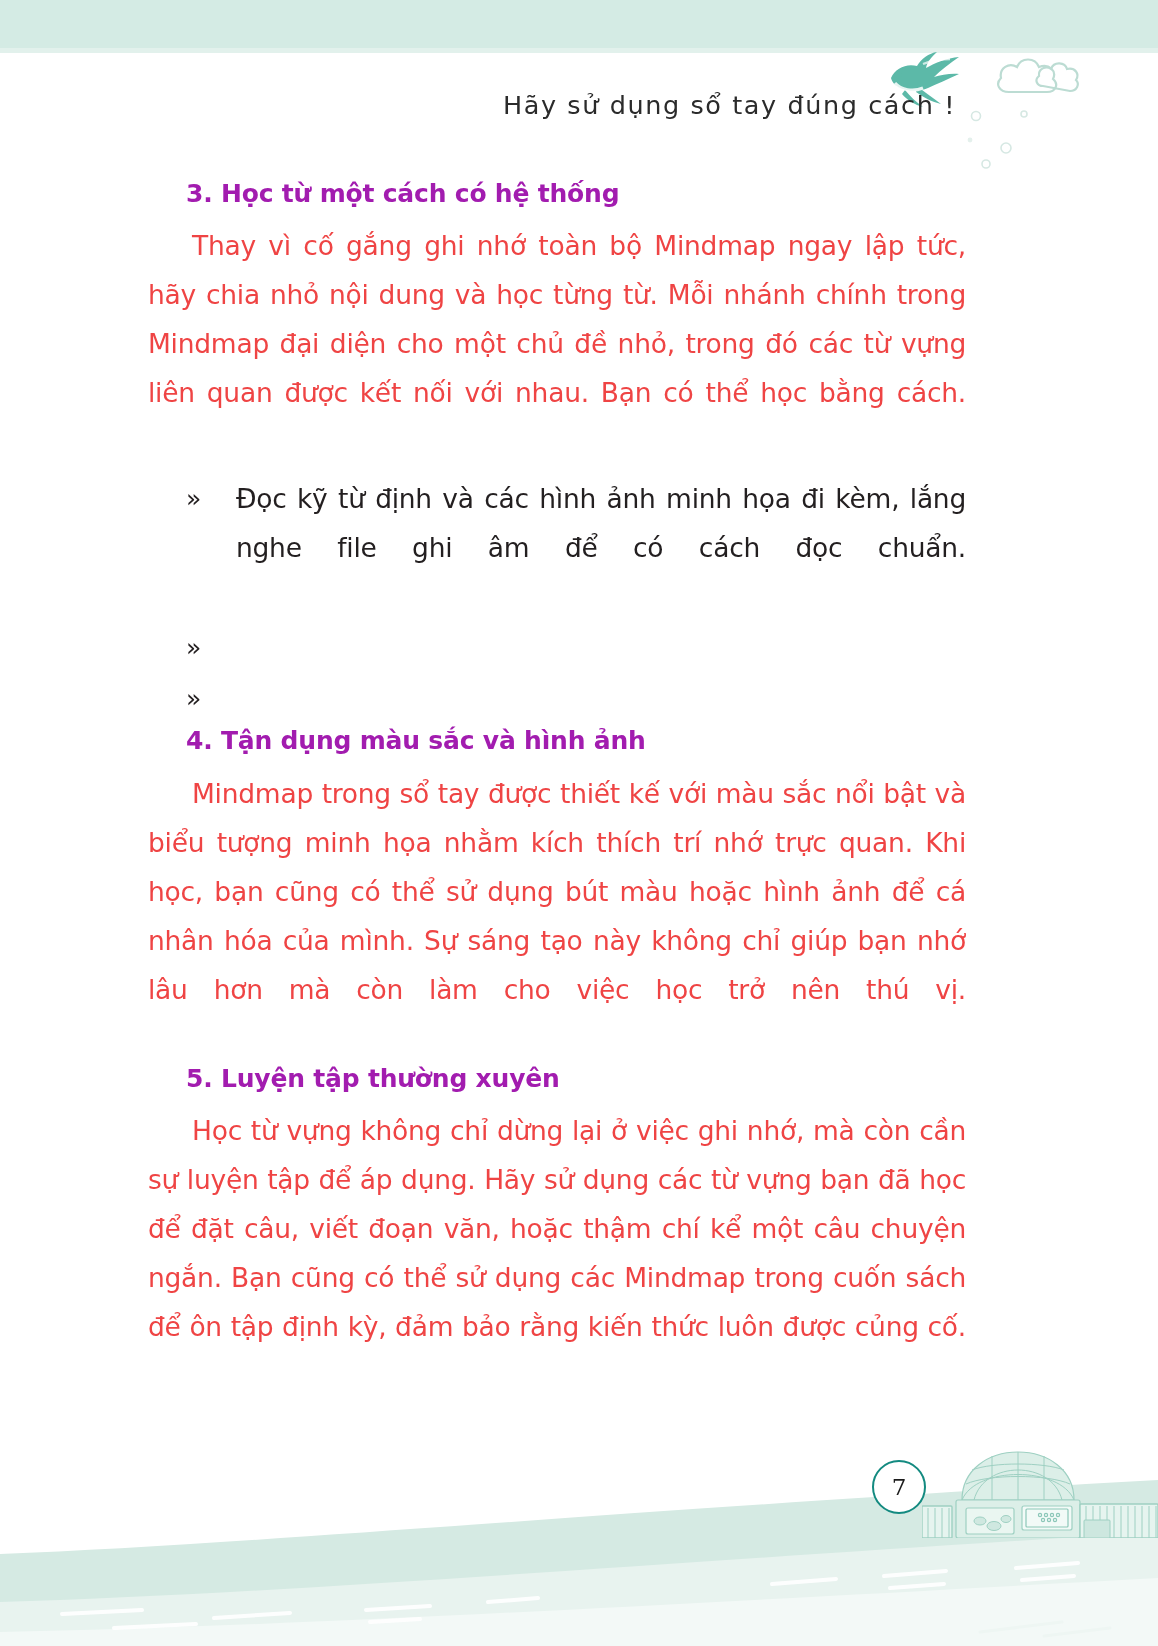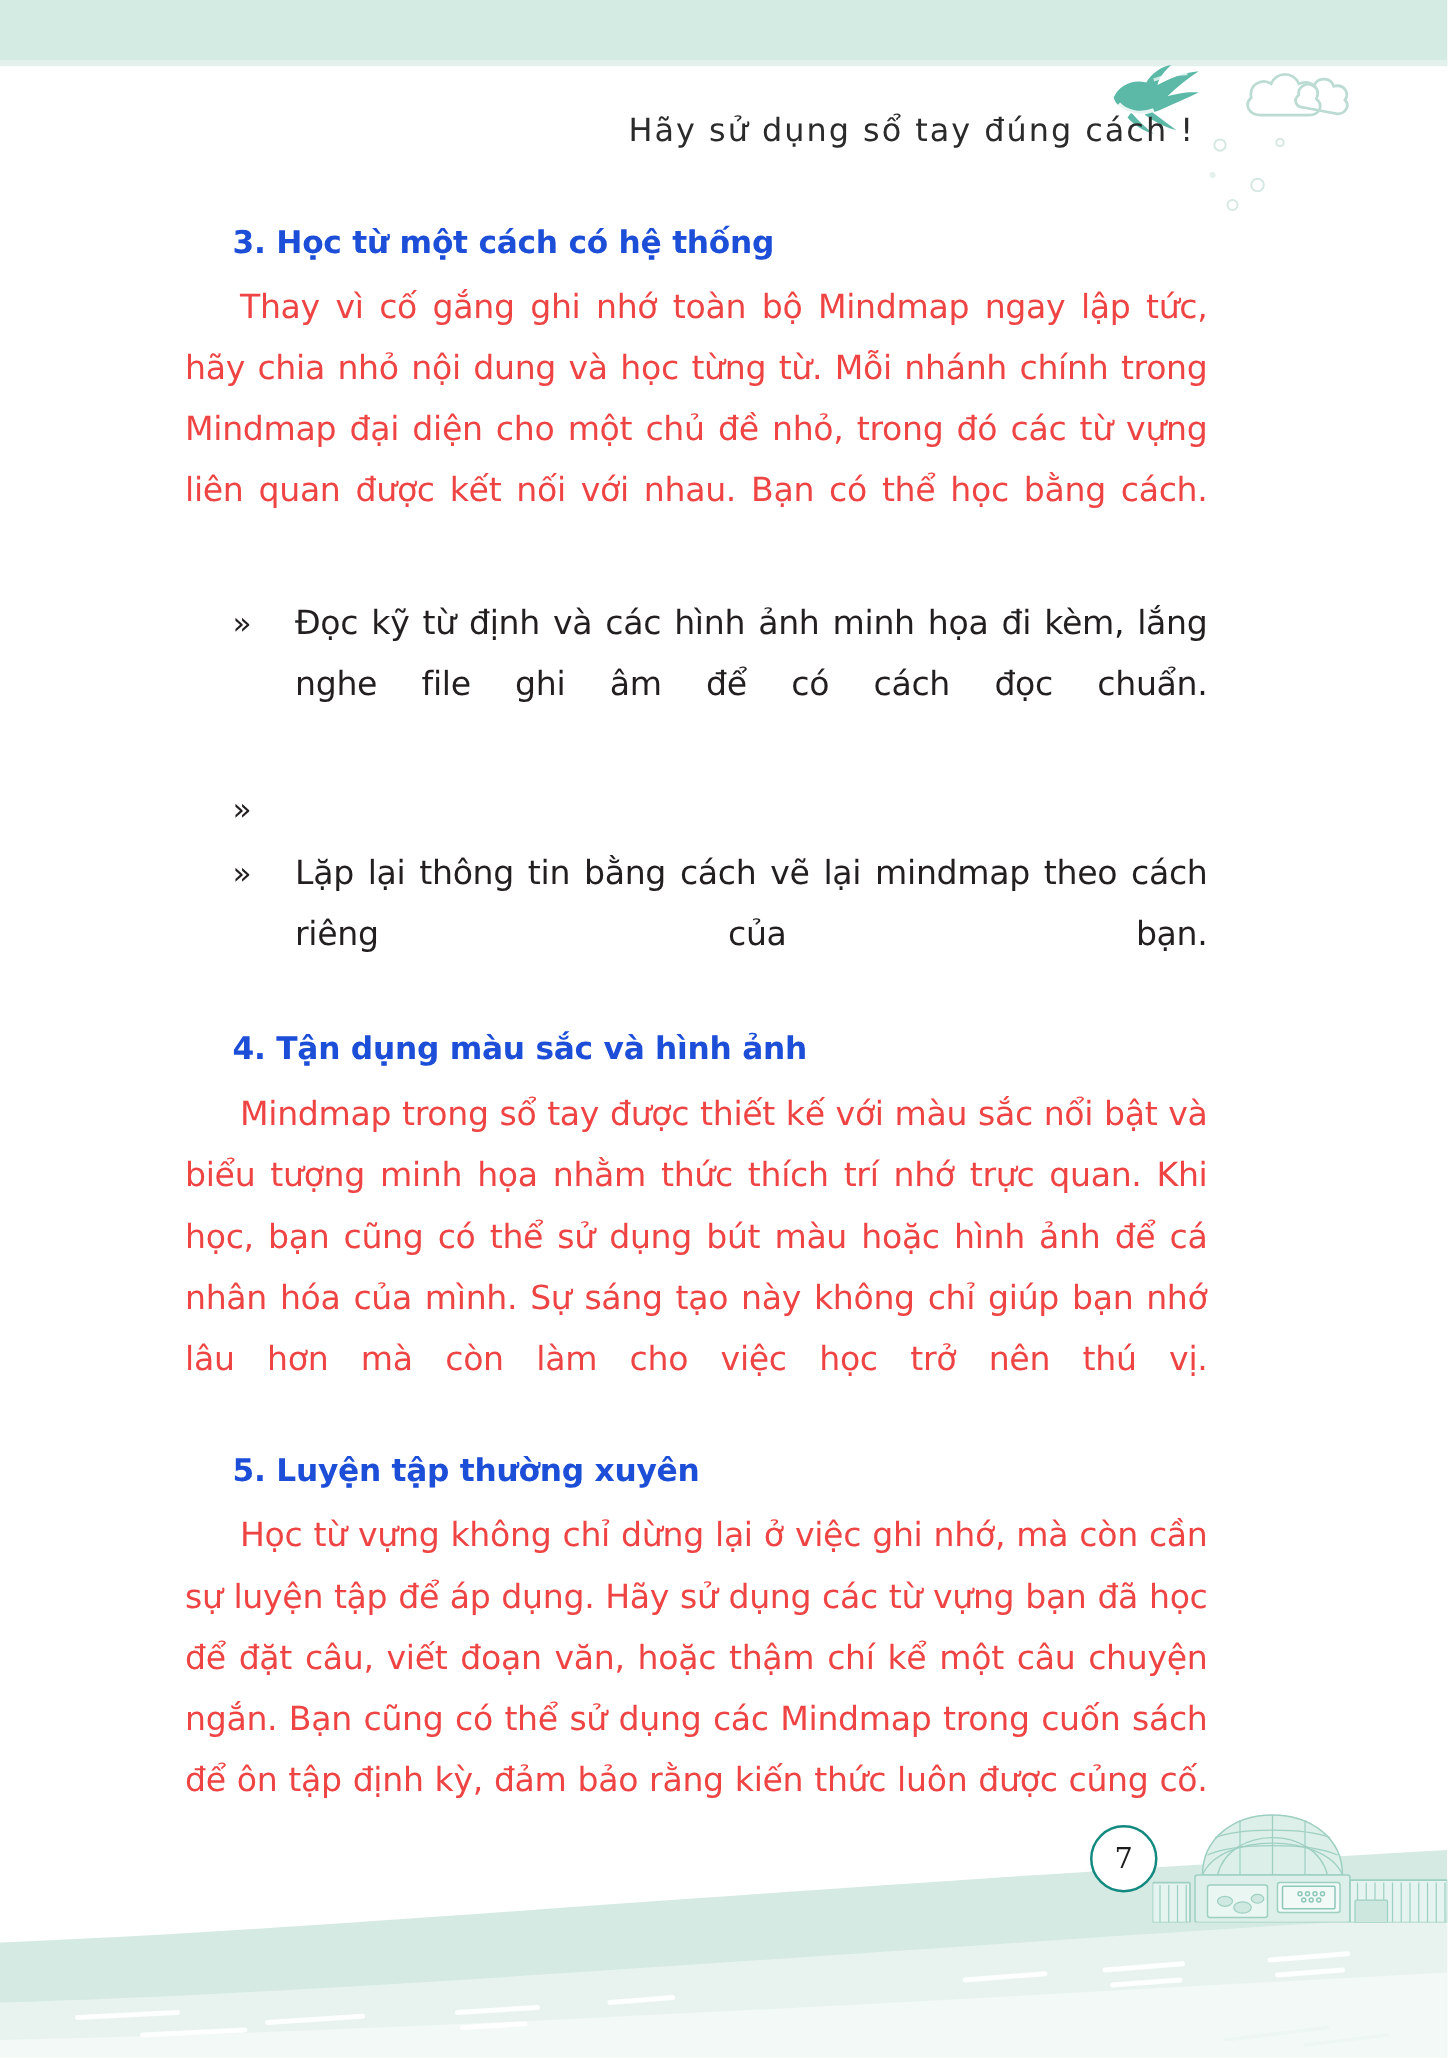--- a/index.html
+++ b/index.html
@@ -75,21 +75,21 @@
 
   
   .content {
     position: absolute;
     left: 148px;
     top: 178px;
     width: 818px;
   }
 
   .section-heading {
-    color: #1d4ed8;
+    color: #a21caf;
     font-family: "DejaVu Sans", "Liberation Sans", sans-serif;
     font-size: 25px;
     font-weight: bold;
     letter-spacing: -0.2px;
     margin-left: 38px;
     line-height: 1.25;
   }
 
   .para {
     font-family: "DejaVu Sans", "Liberation Sans", sans-serif;
@@ -229,28 +229,27 @@
     <ul class="bullets">
       <li class="bullet-item">
         <span class="bullet-marker">»</span>
         <span>Đọc kỹ từ định và các hình ảnh minh họa đi kèm, lắng nghe file ghi âm để có cách đọc chuẩn.</span>
       </li>
       <li class="bullet-item">
         <span class="bullet-marker">»</span>
       </li>
       <li class="bullet-item">
         <span class="bullet-marker">»</span>
-        <span>Lặp lại thông tin bằng cách vẽ lại mindmap theo cách riêng của bạn.</span>
       </li>
     </ul>
   </div>
 
   <div class="gap-before-heading">
     <div class="section-heading">4. Tận dụng màu sắc và hình ảnh</div>
-    <p class="para">Mindmap trong sổ tay được thiết kế với màu sắc nổi bật và biểu tượng minh họa nhằm thức thích trí nhớ trực quan. Khi học, bạn cũng có thể sử dụng bút màu hoặc hình ảnh để cá nhân hóa của mình. Sự sáng tạo này không chỉ giúp bạn nhớ lâu hơn mà còn làm cho việc học trở nên thú vị.</p>
+    <p class="para">Mindmap trong sổ tay được thiết kế với màu sắc nổi bật và biểu tượng minh họa nhằm kích thích trí nhớ trực quan. Khi học, bạn cũng có thể sử dụng bút màu hoặc hình ảnh để cá nhân hóa của mình. Sự sáng tạo này không chỉ giúp bạn nhớ lâu hơn mà còn làm cho việc học trở nên thú vị.</p>
   </div>
 
   <div class="gap-before-heading">
     <div class="section-heading">5. Luyện tập thường xuyên</div>
     <p class="para">Học từ vựng không chỉ dừng lại ở việc ghi nhớ, mà còn cần sự luyện tập để áp dụng. Hãy sử dụng các từ vựng bạn đã học để đặt câu, viết đoạn văn, hoặc thậm chí kể một câu chuyện ngắn. Bạn cũng có thể sử dụng các Mindmap trong cuốn sách để ôn tập định kỳ, đảm bảo rằng kiến thức luôn được củng cố.</p>
   </div>
 </div>
 
 <svg class="road" viewBox="0 0 1158 210" preserveAspectRatio="none">
   <path d="M0 118 C260 108, 620 74, 1158 44 L1158 210 L0 210 Z" fill="#d5eae3"></path>

